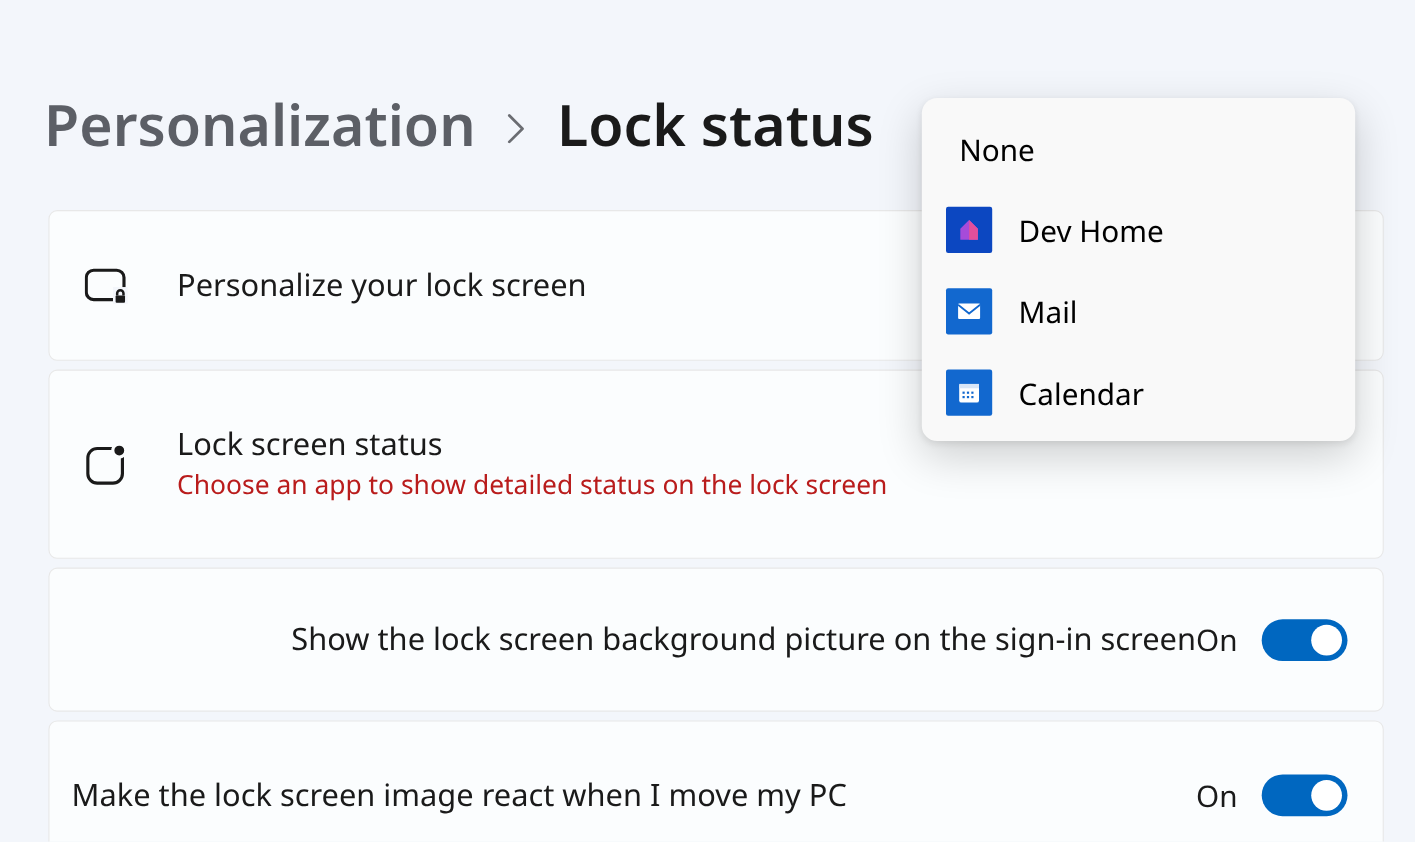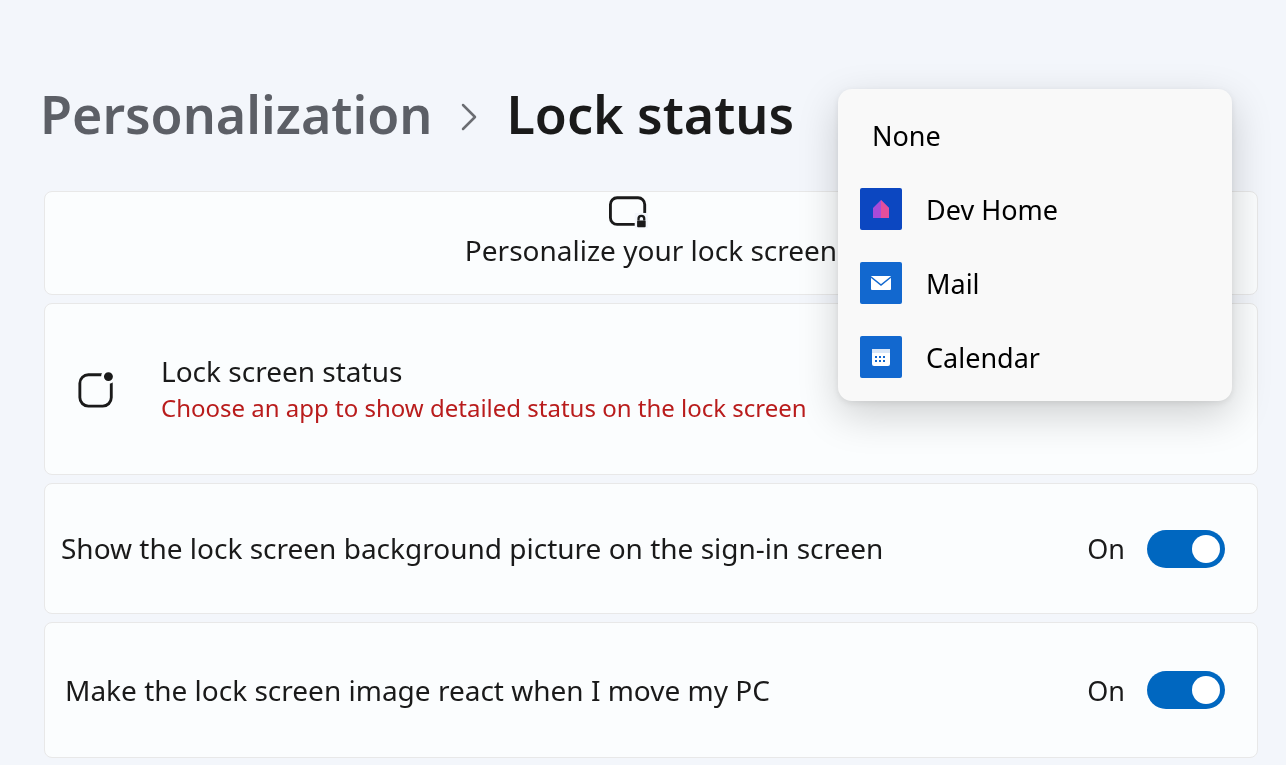--- a/index.html
+++ b/index.html
@@ -40,21 +40,21 @@
   }
   .card {
     background: #fbfdfe;
     border: 1px solid #e8e8e8;
     border-radius: 8px;
     display: flex;
     align-items: center;
     padding: 0 32px;
     position: relative;
   }
-  .card-1 { height: 104px; flex-direction: column; }
+  .card-1 { height: 137px; }
   .card-2 { height: 172px; }
   .card-3 { height: 131px; }
   .card-4 { height: 136px; }
   .card-icon {
     width: 40px;
     height: 40px;
     display: flex;
     align-items: center;
     justify-content: center;
     flex-shrink: 0;
@@ -190,21 +190,21 @@
         <rect x="3" y="6" width="33" height="33" rx="9" ry="9" fill="none" stroke="#1a1a1a" stroke-width="3"></rect>
         <circle cx="33" cy="8" r="6.2" fill="#1a1a1a" stroke="#fbfdfe" stroke-width="3"></circle>
       </svg>
     </span>
     <div class="card-text">
       <div class="card-title">Lock screen status</div>
       <div class="card-sub">Choose an app to show detailed status on the lock screen</div>
     </div>
   </div>
 
-  <div class="card card-3 card-simple" style="padding-left:16px;">
+  <div class="card card-3 card-simple" style="padding-left:16px;text-align:right;">
     <div class="card-text">
       <div class="card-title">Show the lock screen background picture on the sign-in screen</div>
     </div>
     <div class="toggle-wrap">
       <span class="toggle-label">On</span>
       <div class="toggle">
         <div class="toggle-knob"></div>
       </div>
     </div>
   </div>

